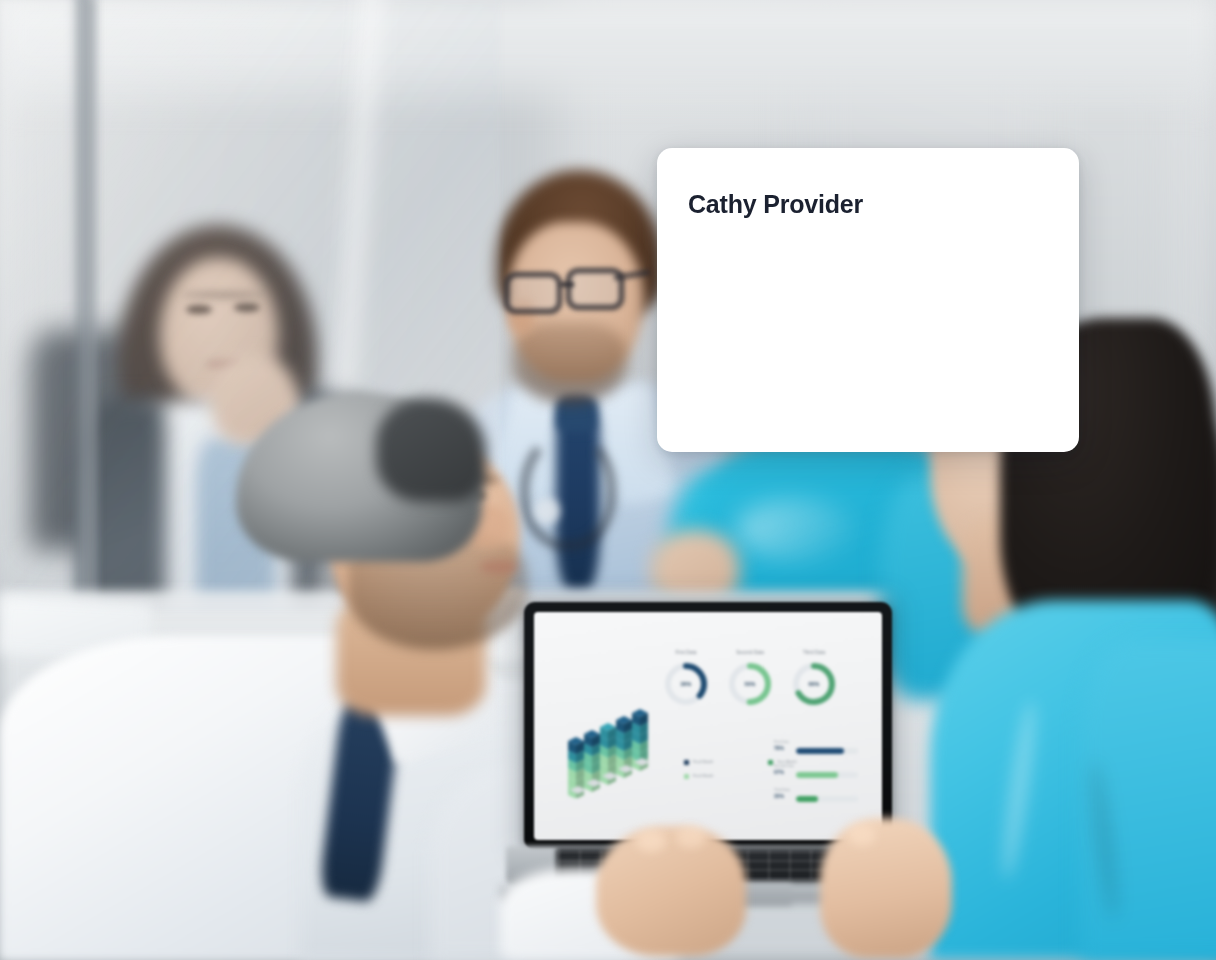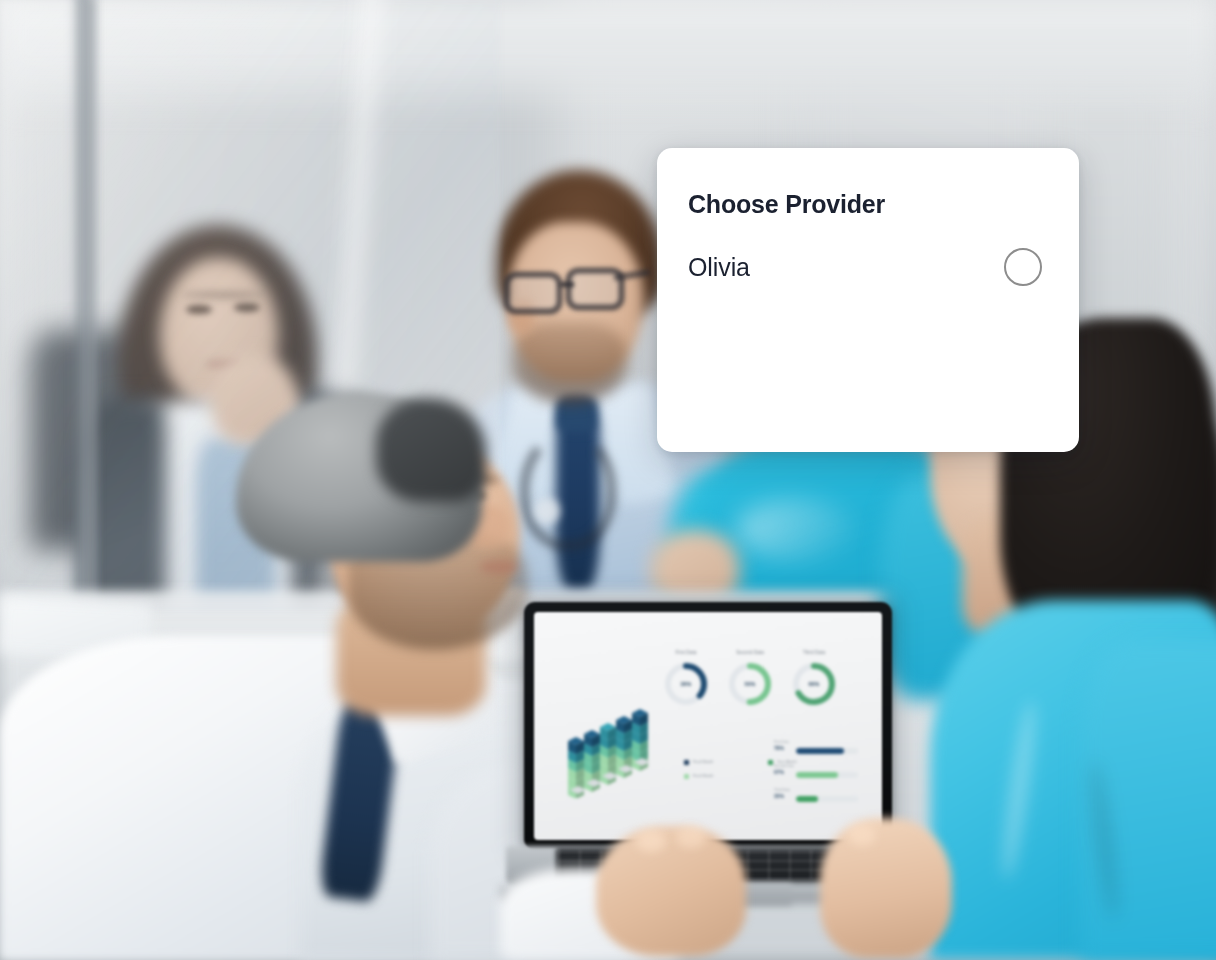--- a/index.html
+++ b/index.html
@@ -802,23 +802,17 @@
 
   <div class="lyr hand-l-arm"></div>
   <div class="lyr hand-l"></div>
   <div class="lyr knuckle1"></div>
   <div class="lyr knuckle2"></div>
   <div class="lyr hand-r"></div>
   <div class="lyr knuckle3"></div>
 </div>
 
 <div id="card">
-  <div id="card-title">Choose Provider</div>
-
-
-
-  <div class="opt-row">
-    <span class="opt-label">Olivia</span>
-    <span class="radio">
-      
-    </span>
-  </div>
+  <div id="card-title">Cathy Provider</div>
+
+
+
 </div>
 
 </body></html>

